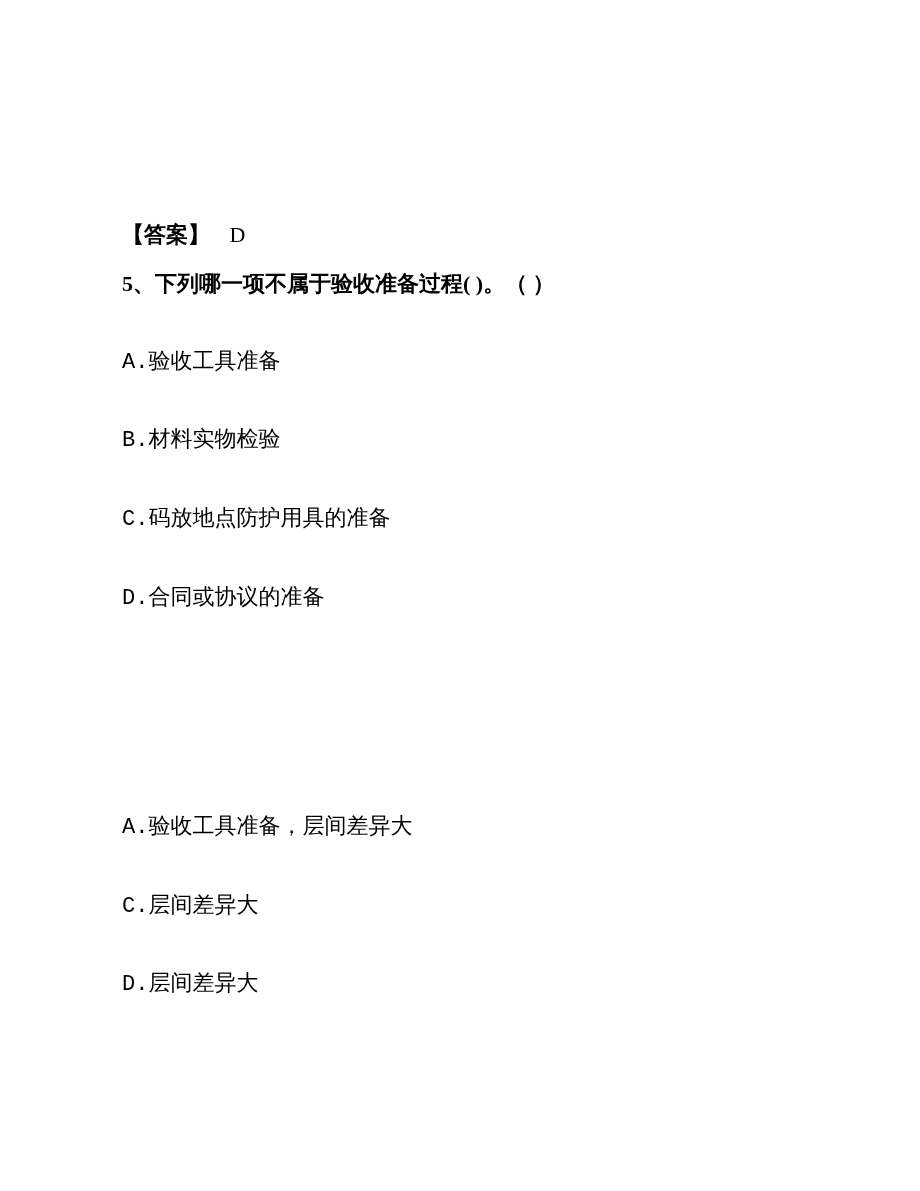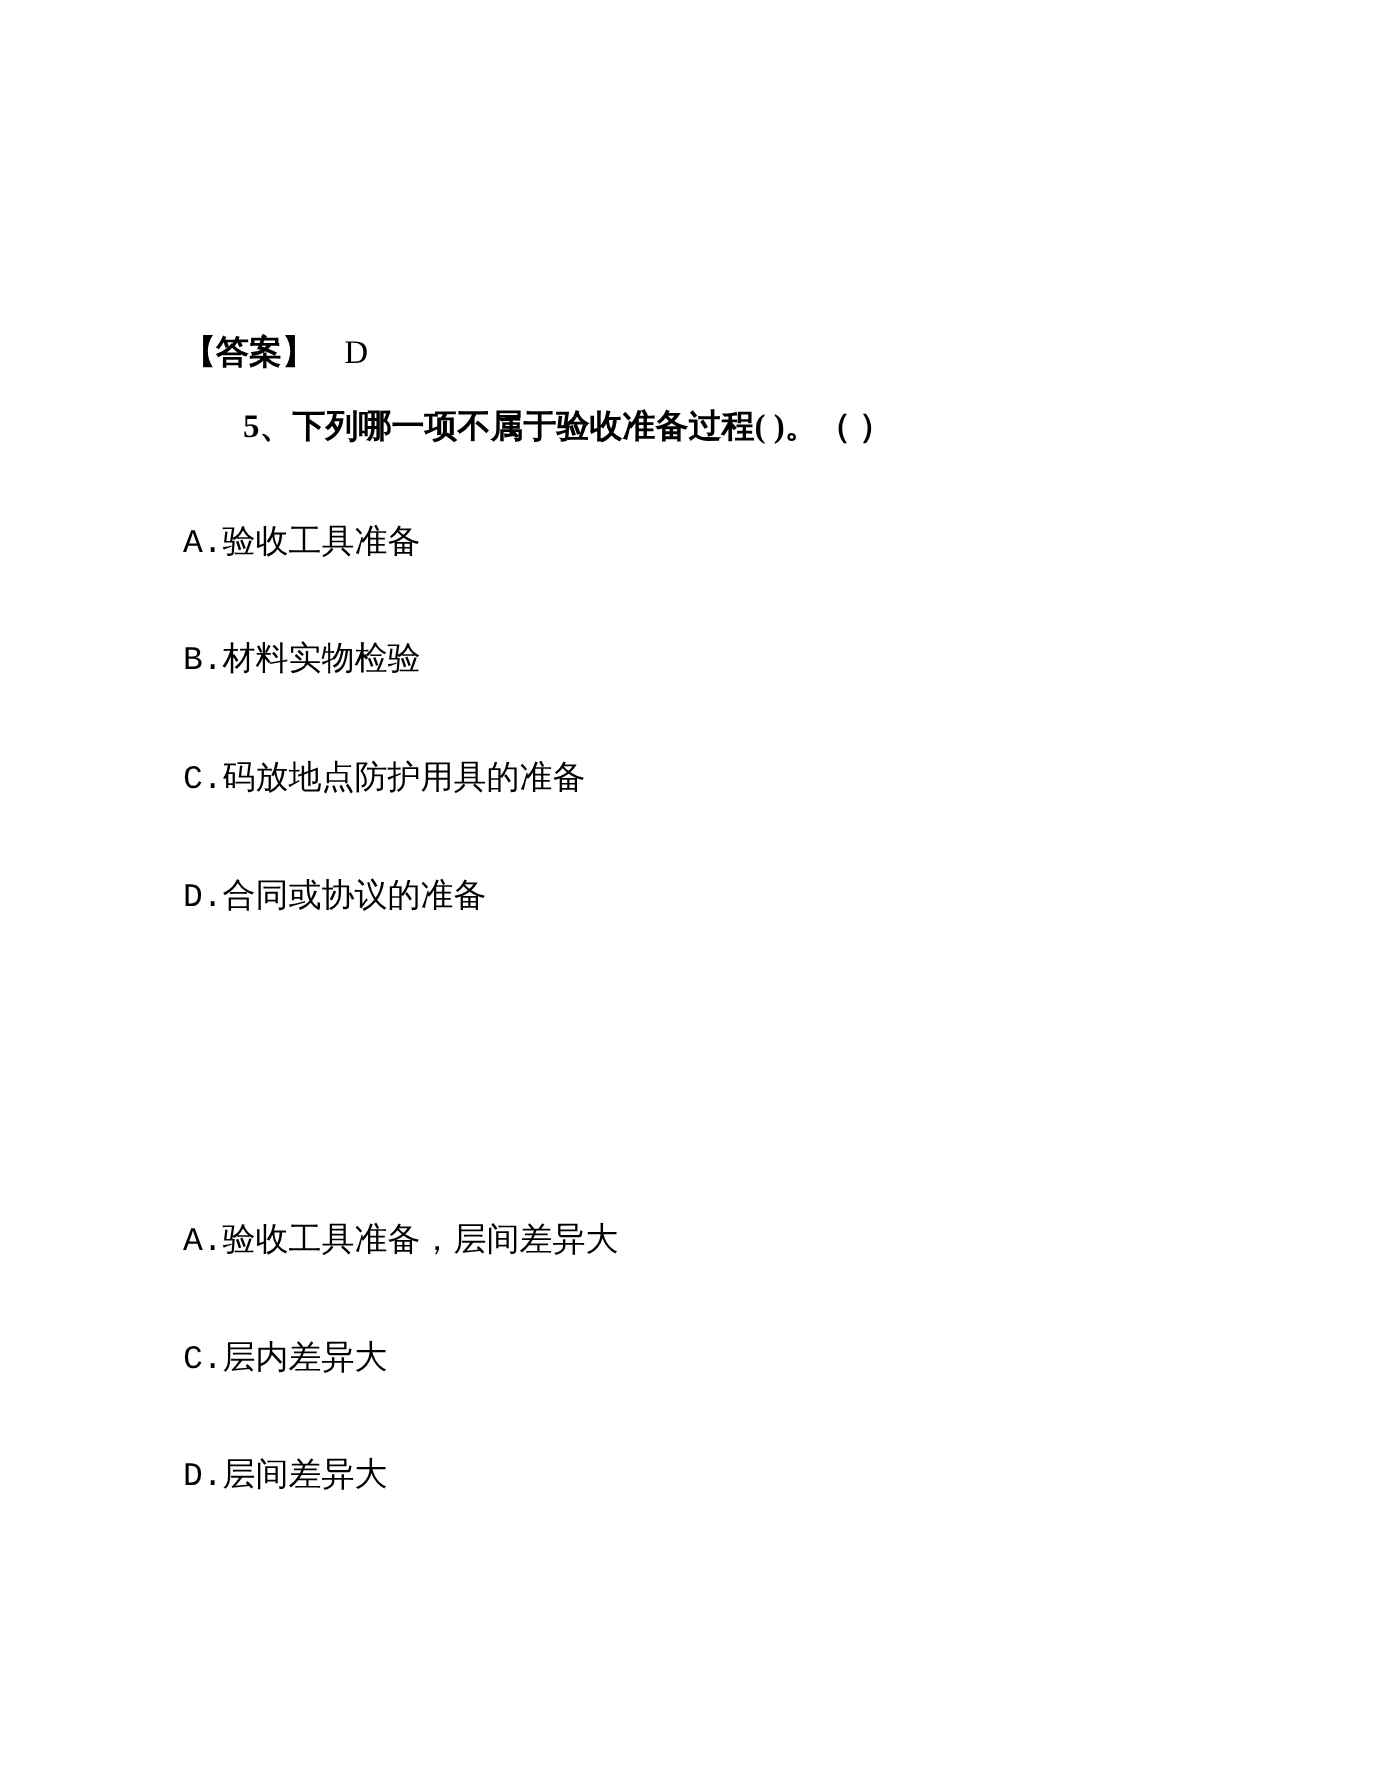--- a/index.html
+++ b/index.html
@@ -28,21 +28,20 @@
       display: inline;
     }
     .answer-value {
       display: inline;
       margin-left: 14px;
       font-weight: normal;
     }
     .question-line {
       font-weight: bold;
       margin-bottom: 48px;
-      margin-left: 40px;
     }
     .option {
       margin-bottom: 48px;
       font-family: Liberation Mono, monospace;
     }
     .spacer {
       height: 150px;
     }
   </style>
 </head>
@@ -60,16 +59,16 @@
   <div class="option">A.验收工具准备</div>
   <div class="option">B.材料实物检验</div>
   <div class="option">C.码放地点防护用具的准备</div>
   <div class="option">D.合同或协议的准备</div>
 
   <div class="spacer"></div>
 
 
 
   <div class="option">A.验收工具准备，层间差异大</div>
-  <div class="option">C.层内差异大</div>
+  <div class="option">C.层间差异大</div>
   <div class="option">D.层间差异大</div>
 
 </div>
 
 </body></html>

